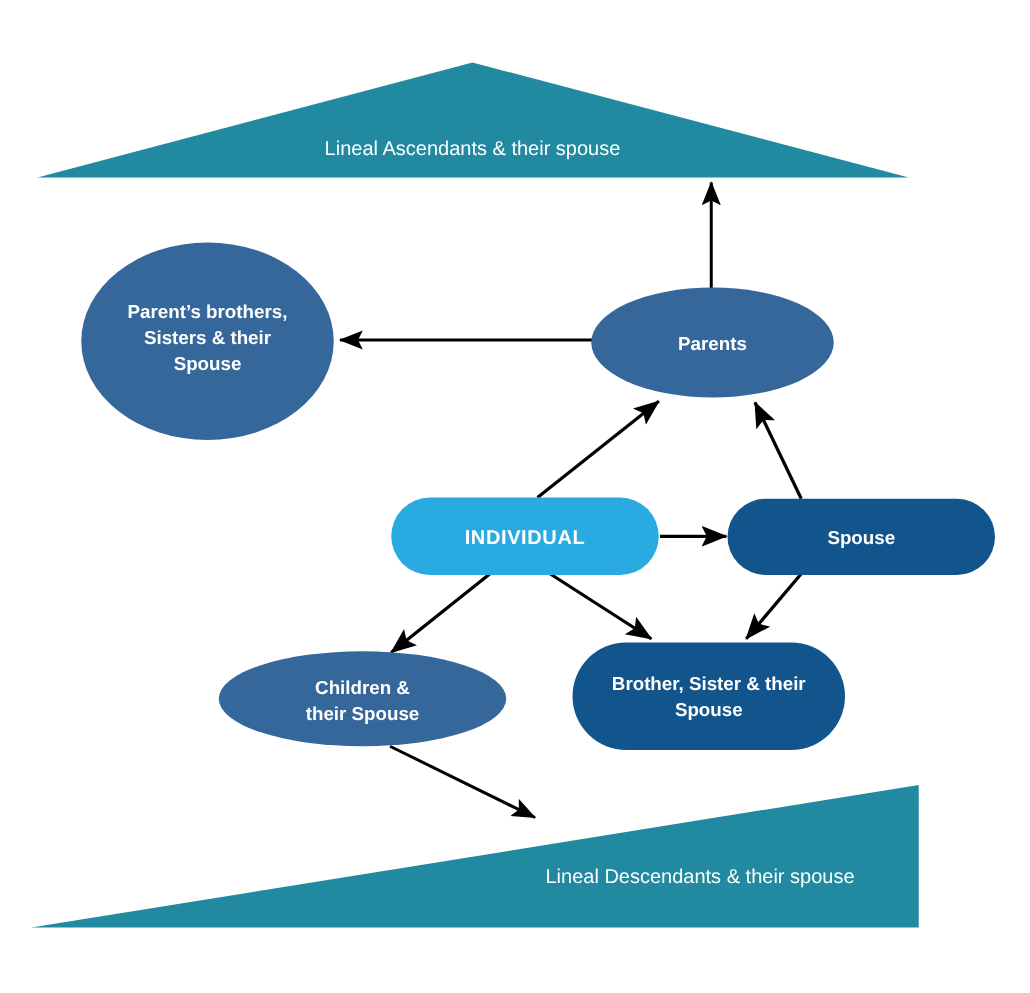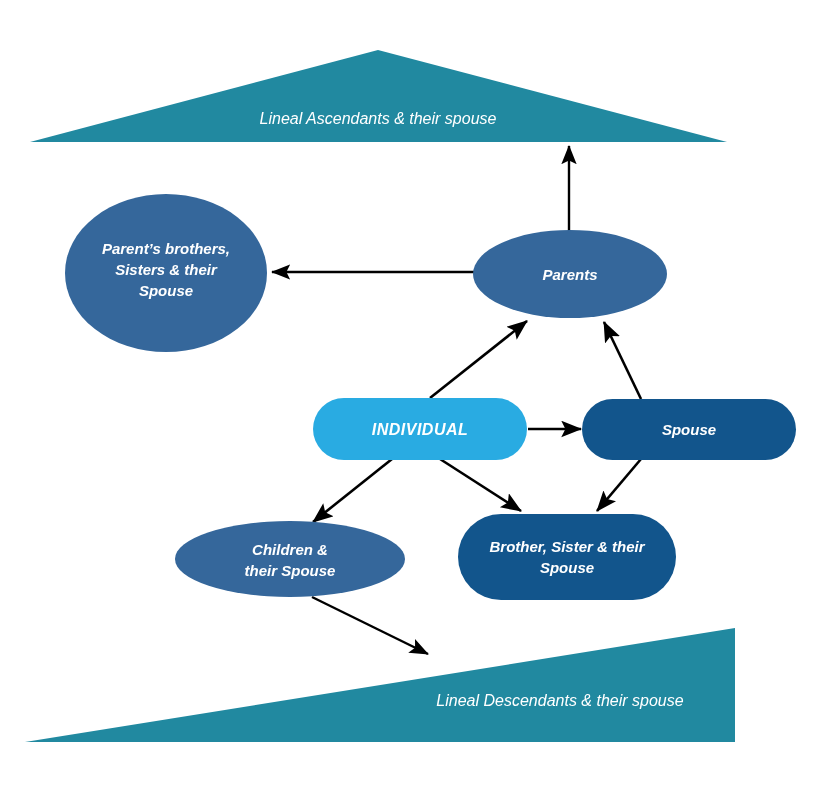--- a/index.html
+++ b/index.html
@@ -9,21 +9,20 @@
   }
   body {
     font-family: "Liberation Sans", sans-serif;
   }
   #canvas {
     position: relative;
     width: 824px;
     height: 794px;
     background: #ffffff;
     overflow: hidden;
-    font-style: italic;
   }
   #diagram-svg {
     position: absolute;
     left: 0;
     top: 0;
     width: 824px;
     height: 794px;
   }
   .node-label {
     font-weight: bold;

